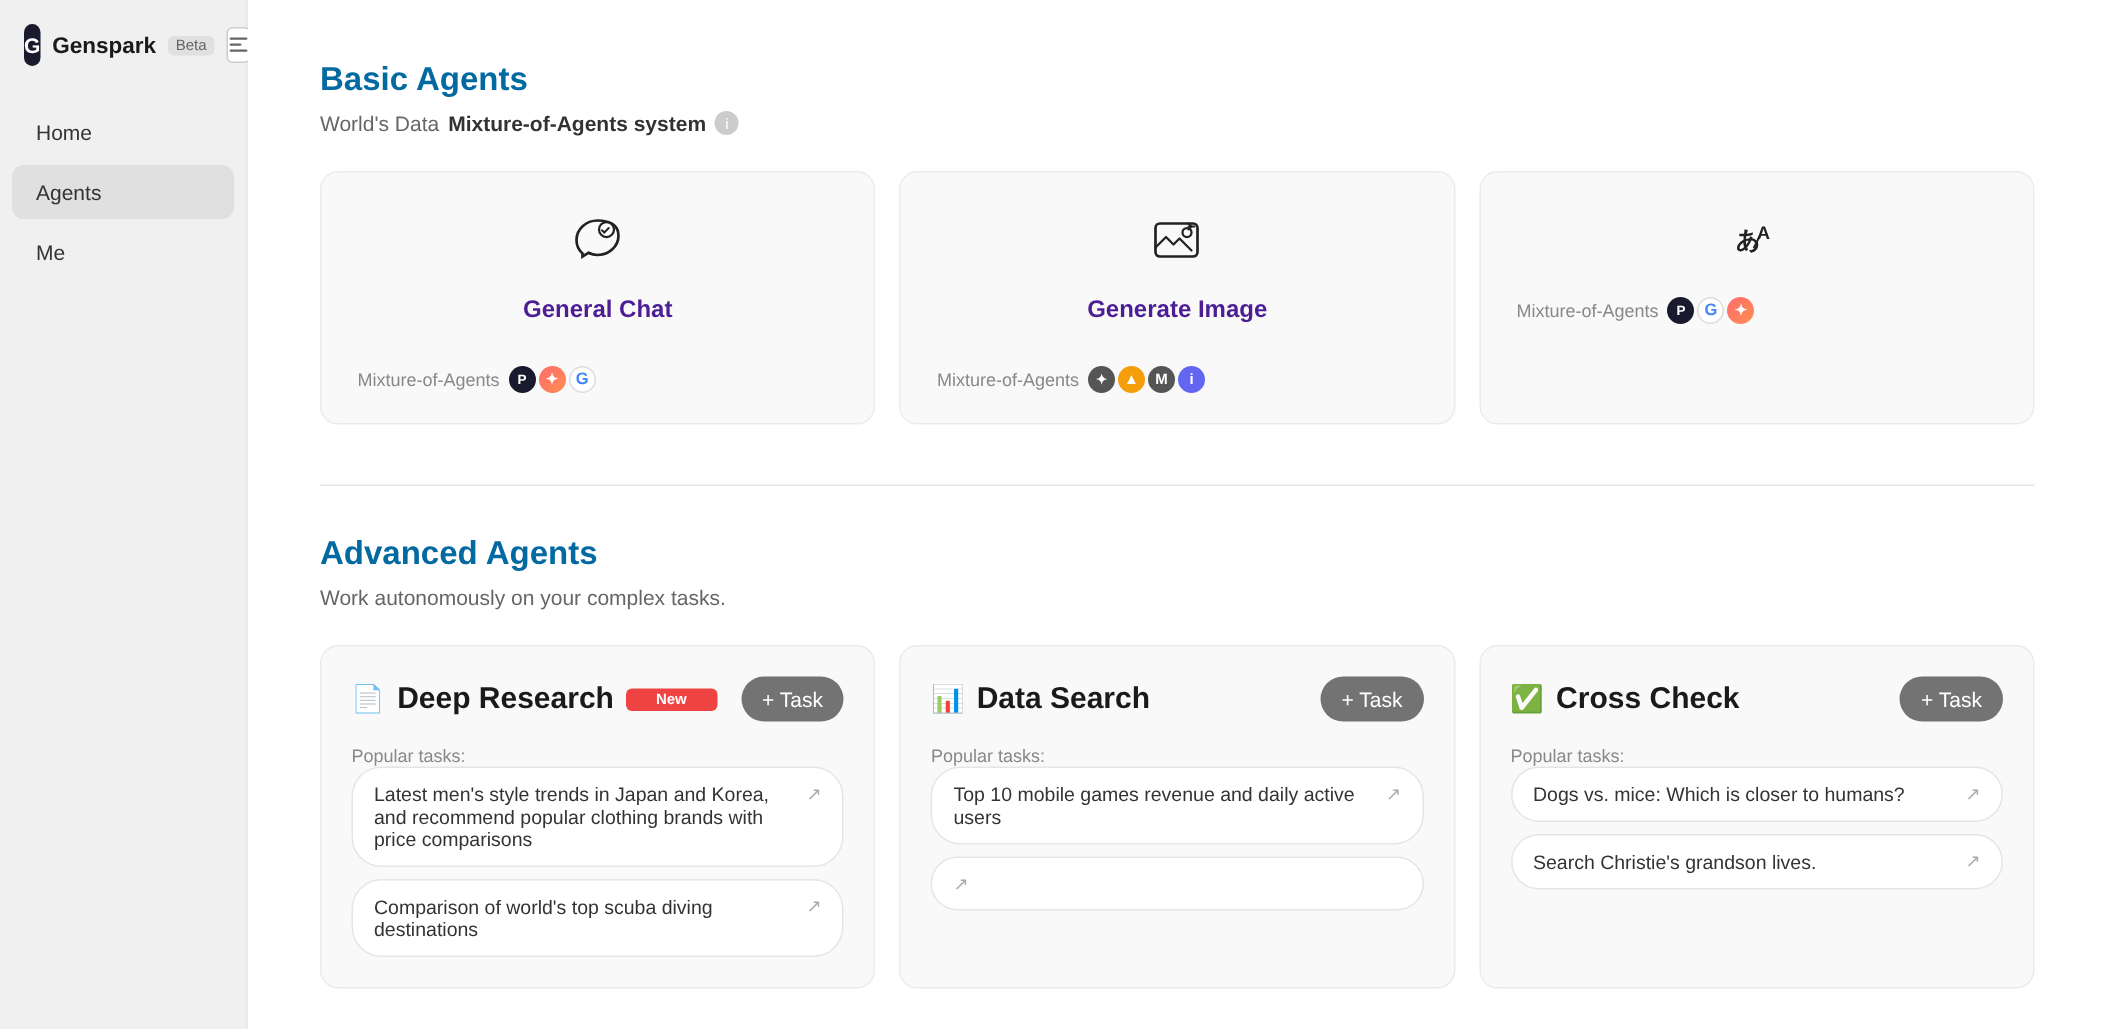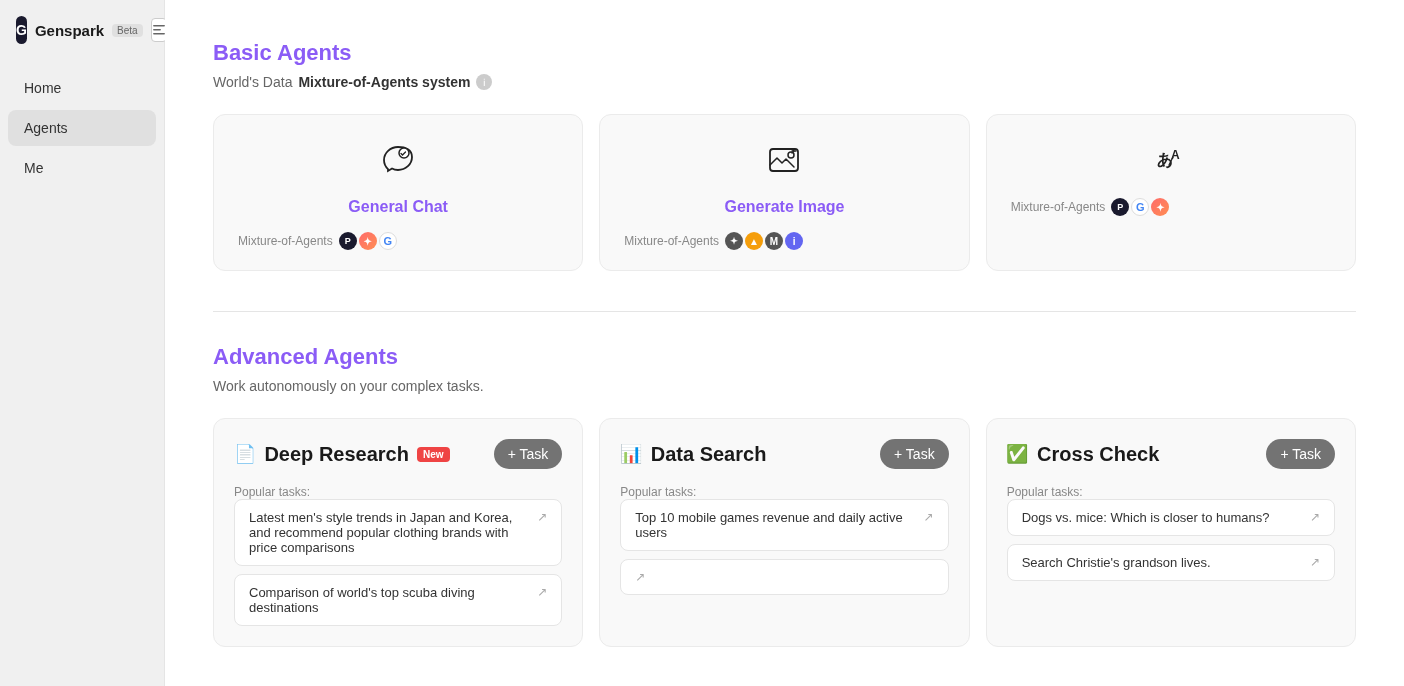--- a/index.html
+++ b/index.html
@@ -66,21 +66,21 @@
       flex: 1;
       overflow-y: auto;
       background: white;
       padding: 40px 48px;
     }
 
     
     .section-title {
       font-size: 22px;
       font-weight: 700;
-      color: #8b5cf6;
+      color: #0369a1;
       margin-bottom: 8px;
     }
     .section-subtitle {
       font-size: 14px;
       color: #666;
       margin-bottom: 24px;
       display: flex;
       align-items: center;
       gap: 6px;
     }
@@ -110,23 +110,23 @@
     }
 
     .agent-card-icon {
       font-size: 28px;
       margin-bottom: 12px;
       text-align: center;
     }
     .agent-card-title {
       font-size: 16px;
       font-weight: 700;
-      color: #8b5cf6;
+      color: #4c1d95;
       text-align: center;
-      margin-bottom: 16px;
+      margin-bottom: 28px;
     }
     .agent-card-footer {
       display: flex;
       align-items: center;
       gap: 6px;
       font-size: 12px;
       color: #888;
     }
     .provider-icons {
       display: flex;
@@ -183,21 +183,21 @@
     .adv-card-title {
       font-size: 20px;
       font-weight: 700;
       color: #1a1a1a;
     }
     .new-badge {
       background: #ef4444;
       color: white;
       font-size: 10px;
       font-weight: 600;
-      padding: 2px 6px;
+      padding: 2px 20px;
       border-radius: 4px;
     }
     .task-btn {
       background: #737373;
       color: white;
       border: none;
       padding: 7px 14px;
       border-radius: 20px;
       font-size: 14px;
       font-weight: 500;
@@ -208,21 +208,21 @@
     }
 
     .popular-tasks-label {
       font-size: 12px;
       color: #888;
     }
 
     .task-item {
       background: white;
       border: 1px solid #e5e5e5;
-      border-radius: 8px;
+      border-radius: 20px;
       padding: 10px 14px;
       font-size: 13px;
       color: #333;
       margin-bottom: 8px;
       display: flex;
       align-items: flex-start;
       justify-content: space-between;
       gap: 8px;
       cursor: pointer;
     }

